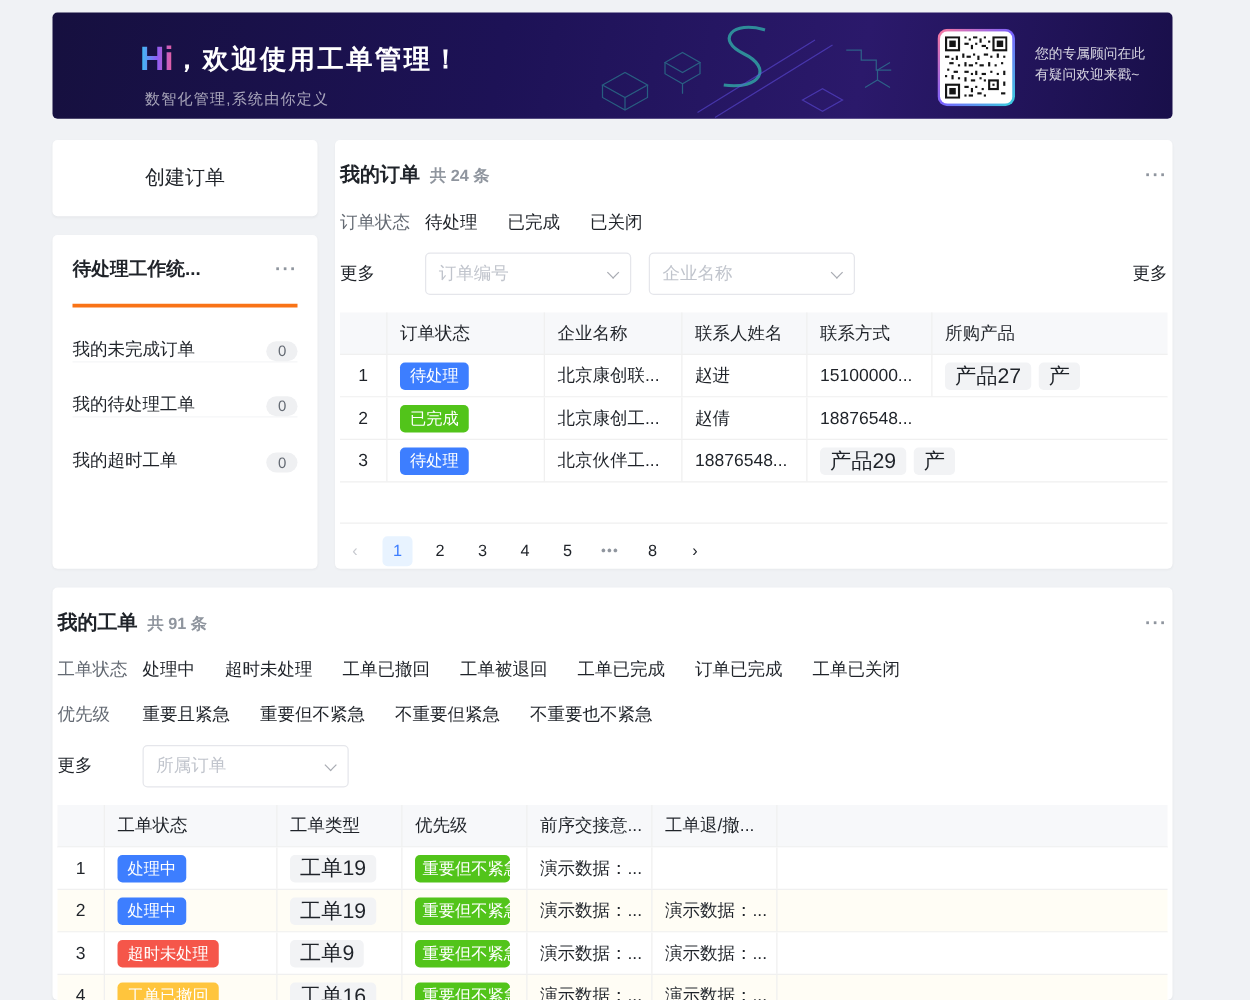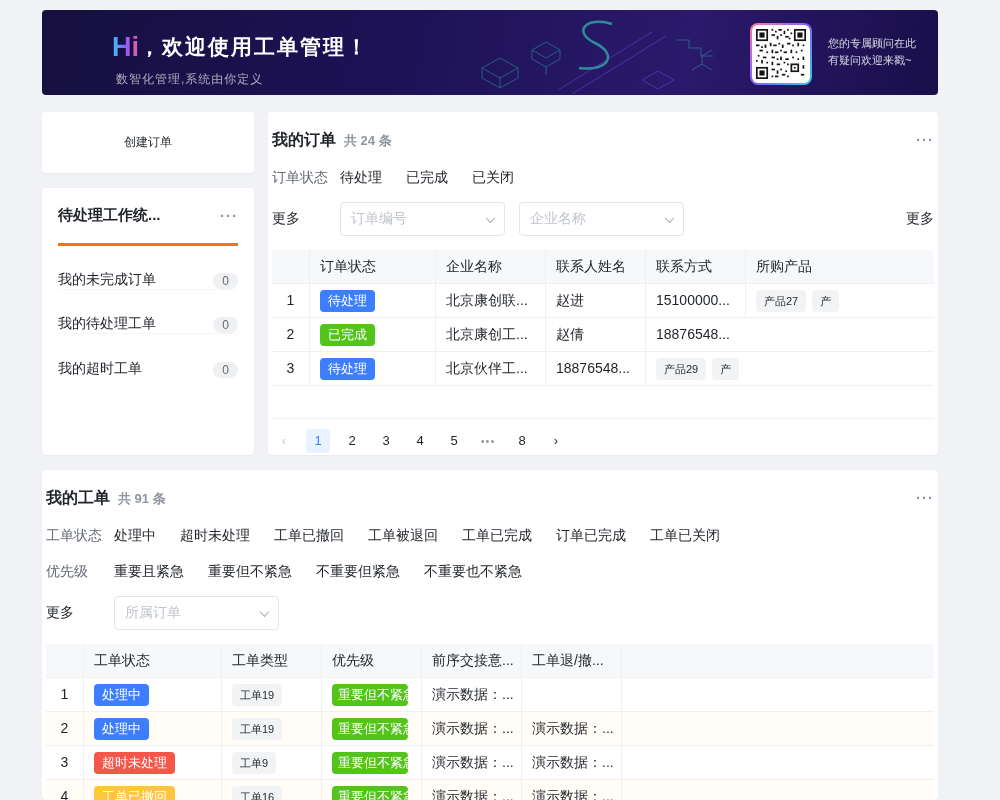--- a/index.html
+++ b/index.html
@@ -32,21 +32,21 @@
     border-radius:8px; border:2px solid transparent;
     background:linear-gradient(#fff,#fff) padding-box, linear-gradient(135deg,#ff7a9c,#7b61ff,#36d1dc) border-box;
     display:flex; align-items:center; justify-content:center;
   }
   .qr-caption{ position:absolute; left:786px; top:25px; font-size:11px; line-height:17px; color:rgba(255,255,255,.82); }
 
   
   .create-card{
     position:absolute; left:42px; top:112px; width:212px; height:61px;
     display:flex; align-items:center; justify-content:center;
-    font-size:12px; color:#1f2329; cursor:pointer;
+    font-size:16px; color:#1f2329; cursor:pointer;
   }
   .stats-card{ position:absolute; left:42px; top:188px; width:212px; height:267px; padding:0 16px; }
   .stats-header{ display:flex; justify-content:space-between; align-items:center; height:58px; border-bottom:3px solid #f97316; }
   .stats-title{ font-size:15px; font-weight:700; white-space:nowrap; overflow:hidden; max-width:150px; }
   .ellipsis-icon{ color:#8f959e; font-size:15px; font-weight:700; letter-spacing:1px; cursor:pointer; }
   .stats-item{ display:flex; justify-content:space-between; align-items:flex-end; height:44px; border-bottom:1px solid #f5f6f7; font-size:14px; }
   .stats-item:last-child{ border-bottom:none; }
   .count-badge{ background:#eff0f2; color:#646a73; font-size:12px; padding:1px 9px; border-radius:10px; }
 
   
@@ -93,21 +93,21 @@
     display:inline-block; height:22px; line-height:22px; padding:0 8px; border-radius:4px;
     color:#fff; font-size:13px; vertical-align:middle; white-space:nowrap;
   }
   .badge.blue{ background:#3d7eff; }
   .badge.green{ background:#52c41a; }
   .badge.red{ background:#f5564a; }
   .badge.yellow{ background:#ffc53d; }
   .badge.clip{ max-width:76px; overflow:hidden; padding:0 6px; }
   .tag{
     display:inline-block; height:22px; line-height:22px; padding:0 8px; border-radius:4px;
-    background:#f2f3f5; color:#1f2329; font-size:11px; vertical-align:middle; margin-right:6px; white-space:nowrap;
+    background:#f2f3f5; color:#1f2329; font-size:17px; vertical-align:middle; margin-right:6px; white-space:nowrap;
   }
 
   
   .pagination{ display:flex; align-items:center; gap:10px; margin-top:10px; font-size:13px; }
   .page-btn{ min-width:24px; height:24px; line-height:24px; text-align:center; border-radius:4px; cursor:pointer; color:#1f2329; }
   .page-prev{ color:#c8cad0; }
   .page-current{ background:#e8f3ff; color:#3d7eff; }
   .page-jump{ color:#8f959e; font-size:11px; letter-spacing:1px; }
 </style>
 </head>

